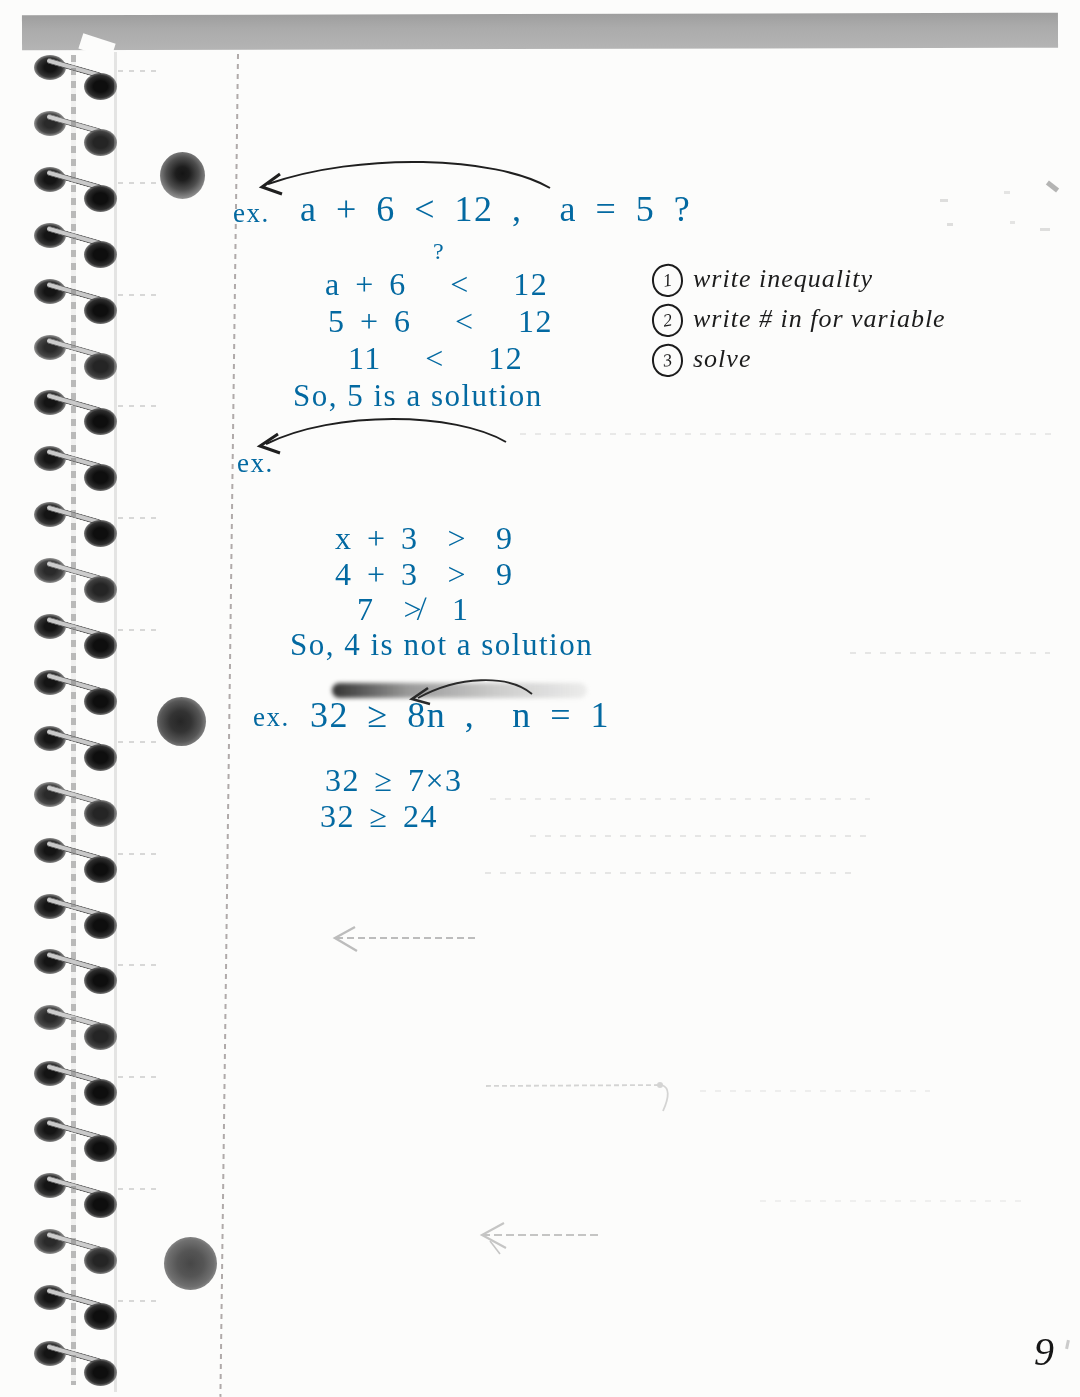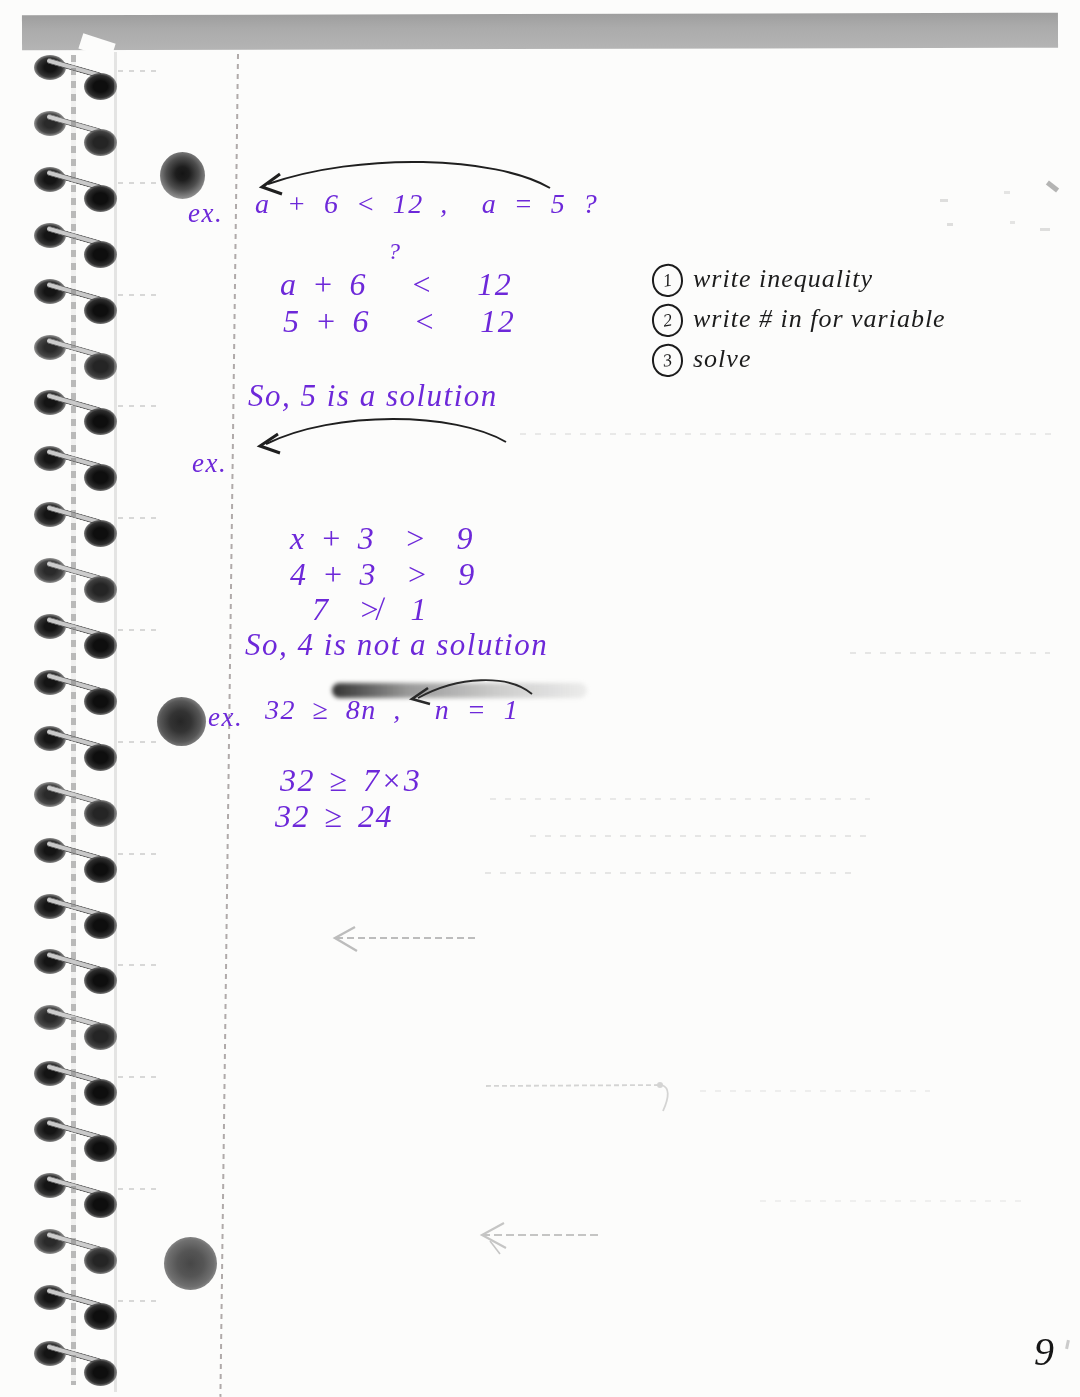--- a/index.html
+++ b/index.html
@@ -37,22 +37,22 @@
     position:absolute; left:237px; top:54px; width:2px; height:1343px;
     background:repeating-linear-gradient(to bottom, rgba(125,115,115,.6) 0 5px, transparent 5px 10px);
     transform-origin:top center; transform:rotate(0.75deg);
   }
   
   .rule{position:absolute; height:2px;
     background:repeating-linear-gradient(to right, rgba(135,135,135,.55) 0 6px, transparent 6px 15px);}
   
   .dot{position:absolute; border-radius:50%;}
   
-  .hw{position:absolute; font-style:italic; color:#6d28d9; white-space:pre; letter-spacing:1.5px;}
-  .problem{font-size:28px; word-spacing:8px;}
+  .hw{position:absolute; color:#0369a1; white-space:pre; letter-spacing:1.5px;margin-left:45px;}
+  .problem{font-size:36px; word-spacing:8px;}
   .work{font-size:32px; word-spacing:5px;}
   .conclusion{font-size:31px;}
   .exlabel{font-size:27px;}
   .steps{position:absolute; left:652px; top:264px;}
   .step-row{display:flex; align-items:flex-start; margin-bottom:4px; height:36px;}
   .circle-num{display:inline-flex; align-items:center; justify-content:center; flex:0 0 auto;
     width:27px; height:29px; border:2px solid #1c1c1c; border-radius:50% 46% 50% 48%;
     font-size:18px; font-style:italic; color:#1c1c1c; margin-right:10px; transform:rotate(-9deg);}
   .step-label{font-size:26px; font-style:italic; color:#1c1c1c; white-space:pre; letter-spacing:1px;}
   .arc{position:absolute;}
@@ -231,20 +231,21 @@
   <svg class="arc" style="left:250px; top:150px;" width="310" height="55" viewBox="0 0 310 55">
     <path d="M300,38 C245,6 110,2 18,34" fill="none" stroke="#1f1f1f" stroke-width="2"></path>
     <path d="M30,24 L12,37 L32,44" fill="none" stroke="#1f1f1f" stroke-width="3"></path>
   </svg>
   <div class="hw exlabel" style="left:188px; top:198px;">ex.</div>
   <div class="hw problem" style="left:255px; top:188px;">a + 6 &lt; 12 ,  a = 5 ?</div>
 
   <div class="hw" style="left:388px; top:238px; font-size:24px;">?</div>
   <div class="hw work" style="left:280px; top:266px;">a + 6   &lt;   12</div>
   <div class="hw work" style="left:283px; top:303px;">5 + 6   &lt;   12</div>
+  <div class="hw work" style="left:303px; top:340px;">11   &lt;   12</div>
   <div class="hw conclusion" style="left:248px; top:378px;">So, 5 is a solution</div>
 
   <div class="steps">
     <div class="step-row">
       <span class="circle-num">1</span>
       <span class="step-label">write inequality</span>
     </div>
     <div class="step-row">
       <span class="circle-num">2</span>
       <span class="step-label">write # in for variable</span>

